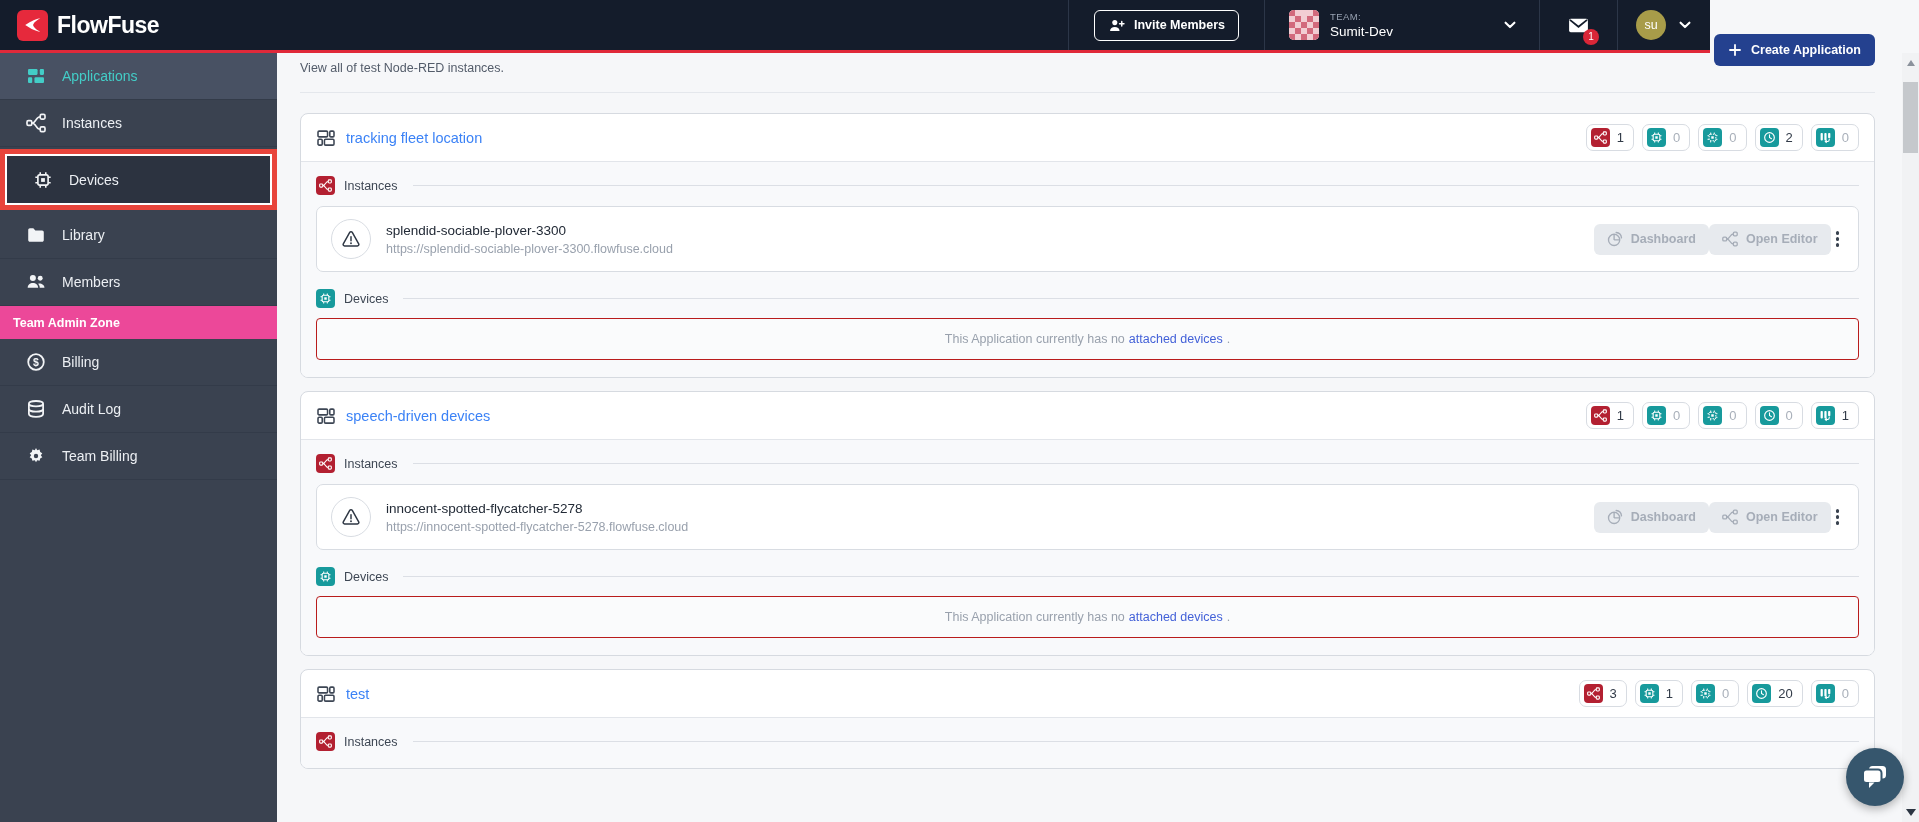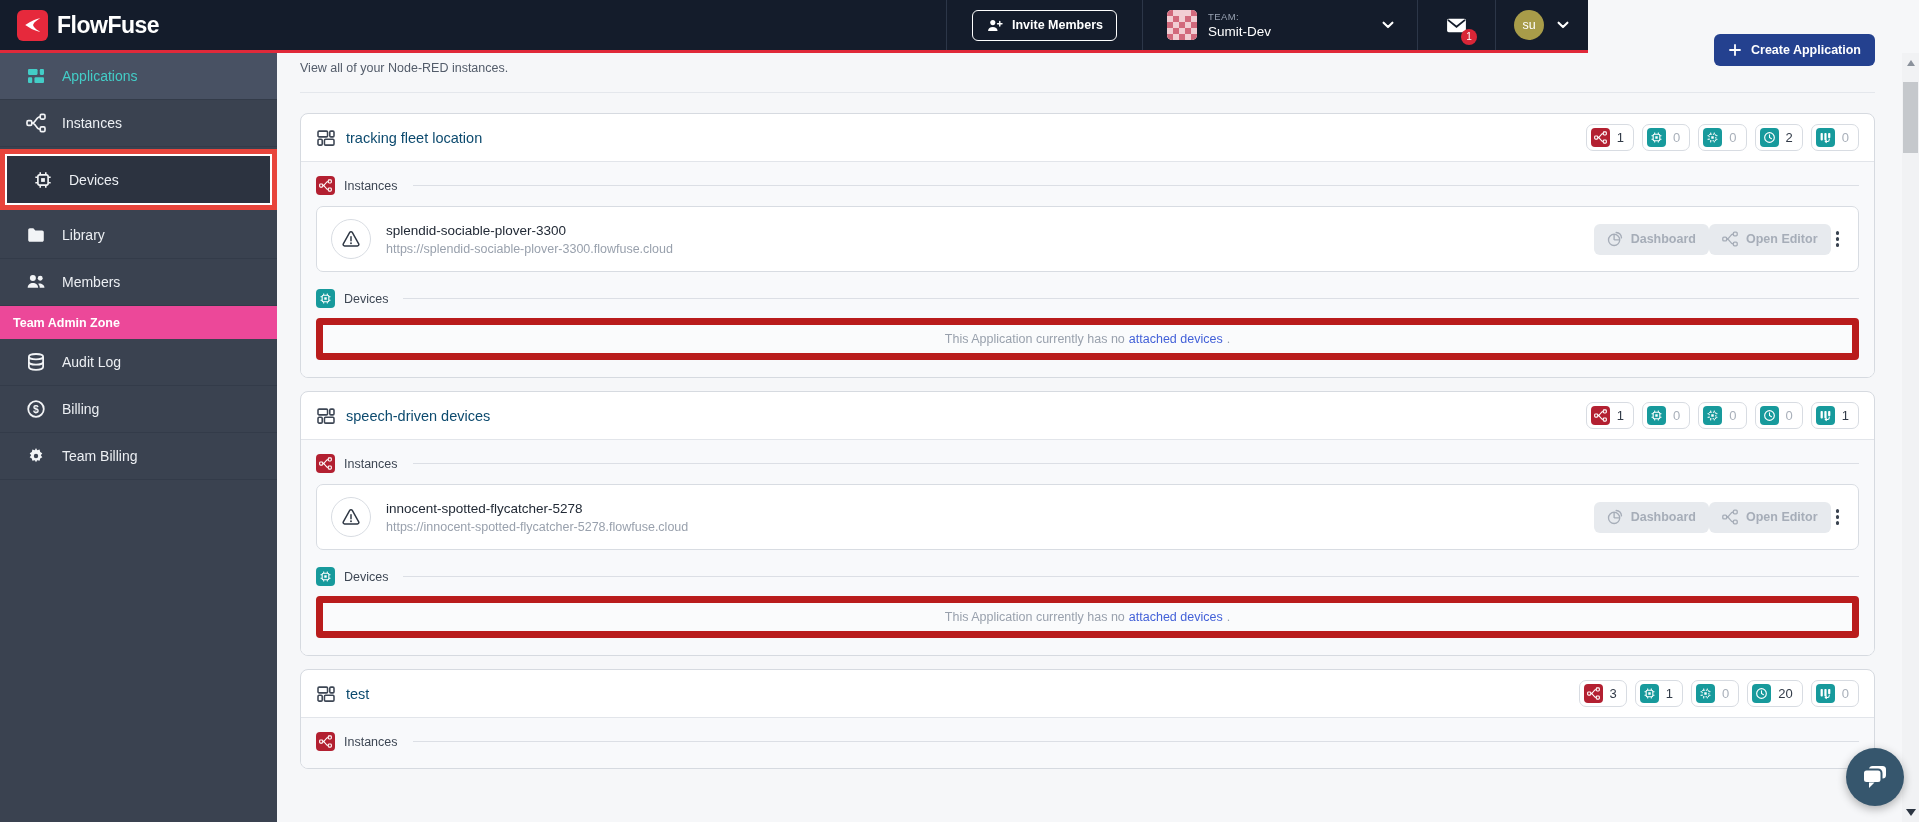--- a/index.html
+++ b/index.html
@@ -1,20 +1,20 @@
 <!DOCTYPE html>
 <html><head>
 <meta charset="utf-8">
 <style>
   * { margin:0; padding:0; box-sizing:border-box; }
   html,body { width:1919px; height:822px; overflow:hidden; font-family:"Liberation Sans", sans-serif; background:#f6f7f9; }
   svg { display:block; }
 
   
-  .navbar { position:fixed; top:0; left:0; width:1588px; height:53px; background:#141c2b;
+  .navbar { position:fixed; top:0; left:0; width:1710px; height:53px; background:#141c2b;
             border-bottom:3px solid #e0293a; display:flex; align-items:center; z-index:40; }
   .brand { display:flex; align-items:center; gap:9px; padding-left:17px; cursor:pointer; }
   .brand-icon { width:31px; height:31px; background:#e6293c; border-radius:6px; display:flex; align-items:center; justify-content:center; }
   .brand-name { color:#fff; font-size:23px; font-weight:bold; letter-spacing:-0.5px; }
   .nav-right { margin-left:auto; display:flex; align-items:stretch; height:100%; }
   .nav-sec { display:flex; align-items:center; border-left:1px solid #2c3648; }
   .team-select { gap:11px; padding:0 22px 0 24px; cursor:pointer; min-width:275px; }
   .team-avatar { width:30px; height:30px; border-radius:5px; background:#f2cdd3; overflow:hidden; flex:0 0 auto; }
   .team-meta { display:flex; flex-direction:column; gap:2px; }
   .team-label { color:#98a2b2; font-size:9.5px; letter-spacing:0.4px; }
@@ -60,21 +60,21 @@
   .search-box { margin-top:30px; height:36px; background:#fff; border:1px solid #d6dae0; border-radius:6px;
                 display:flex; align-items:center; padding:0 12px; gap:9px; }
   .search-box .ic { color:#4b5563; }
   .search-box input { flex:1; border:none; outline:none; font-size:13.5px; color:#333; font-family:inherit; background:transparent; }
   .search-box input::placeholder { color:#a4abb6; }
 
   .cards { margin-top:20px; display:flex; flex-direction:column; gap:13px; }
   .card { background:#fff; border:1px solid #d6dae0; border-radius:8px; overflow:hidden; }
   .card-header { height:47px; display:flex; align-items:center; gap:10px; padding:0 15px; cursor:pointer; }
   .app-icon { color:#3d4654; }
-  .app-name { font-size:14.5px; color:#0c4a6e; }
+  .app-name { font-size:14.5px; color:#3b82f6; }
   .badges { margin-left:auto; display:flex; gap:8px; }
   .badge { display:flex; align-items:center; gap:7px; border:1px solid #d8dce2; border-radius:7px;
            background:#fff; padding:3px 9px 3px 4px; cursor:default; }
   .badge-ic { width:19px; height:19px; border-radius:4px; display:flex; align-items:center; justify-content:center; color:#fff; }
   .badge-ic.red { background:#b32031; }
   .badge-ic.teal { background:#179a9c; }
   .badge-count { font-size:13px; color:#323b48; min-width:7px; }
   .badge-count.zero { color:#a9b0ba; }
 
   .card-body { background:#f8f9fb; border-top:1px solid #e2e5ea; padding:14px 15px 17px; }
@@ -91,21 +91,21 @@
   .inst-name { font-size:13.5px; color:#222a36; }
   .inst-url { font-size:12.5px; color:#99a1ad; margin-top:4px; }
   .tile-actions { margin-left:auto; display:flex; align-items:center; gap:0; }
   .btn-disabled { display:flex; align-items:center; gap:8px; height:31px; padding:0 13px; background:#e7eaee;
                   border:none; border-radius:6px; color:#a6adb8; font-size:12.5px; font-weight:bold;
                   font-family:inherit; cursor:default; }
   .kebab { display:flex; flex-direction:column; gap:2.5px; padding:6px 5px; cursor:pointer; }
   .kebab i { width:3.5px; height:3.5px; border-radius:50%; background:#39424f; }
 
   .devices-area { margin-top:17px; }
-  .empty-box { margin-top:10px; background:#fafbfc; border:7px solid #b91c1c; border-radius:4px; height:42px;
+  .empty-box { margin-top:10px; background:#fafbfc; border:1px solid #b91c1c; border-radius:4px; height:42px;
                display:flex; align-items:center; justify-content:center; gap:4px; font-size:12.5px; color:#99a1ad; }
   .empty-box a { color:#4361d8; text-decoration:none; cursor:pointer; }
 
   
   .scrollbar { position:fixed; top:53px; right:0; bottom:0; width:17px; background:#f1f2f4; z-index:30; }
   .sb-arrow-up { margin:7px auto 0; width:0; height:0; border-left:4.5px solid transparent;
                  border-right:4.5px solid transparent; border-bottom:6px solid #8b929c; cursor:pointer; }
   .sb-thumb { position:absolute; top:29px; left:1px; right:1px; height:71px; background:#c5c8cc; cursor:pointer; }
   .sb-arrow-down { position:absolute; bottom:6px; left:50%; transform:translateX(-50%); width:0; height:0;
                    border-left:5.5px solid transparent; border-right:5.5px solid transparent;
@@ -337,32 +337,32 @@
         <svg width="20" height="20">
           <use href="#i-users"></use>
         </svg>
       </span>
     <span>Members</span>
   </div>
   <div class="zone-header">Team Admin Zone</div>
   <div class="side-item">
     <span class="ic">
         <svg width="20" height="20">
-          <use href="#i-db"></use>
+          <use href="#i-dollar"></use>
         </svg>
       </span>
-    <span>Audit Log</span>
+    <span>Billing</span>
   </div>
   <div class="side-item">
     <span class="ic">
         <svg width="20" height="20">
-          <use href="#i-dollar"></use>
+          <use href="#i-db"></use>
         </svg>
       </span>
-    <span>Billing</span>
+    <span>Audit Log</span>
   </div>
   <div class="side-item">
     <span class="ic">
         <svg width="20" height="20">
           <use href="#i-gear"></use>
         </svg>
       </span>
     <span>Team Billing</span>
   </div>
 </aside>
@@ -371,21 +371,21 @@
   <div class="page-header">
     <div>
       <div class="title-row">
         <span class="page-title">Applications</span>
         <span class="info-ic">
             <svg width="17" height="17">
               <use href="#i-info"></use>
             </svg>
           </span>
       </div>
-      <div class="page-subtitle">View all of your Node-RED instances.</div>
+      <div class="page-subtitle">View all of test Node-RED instances.</div>
     </div>
     <button class="create-btn">
       <span>
           <svg width="14" height="14">
             <use href="#i-plus"></use>
           </svg>
         </span>
       <span>Create Application</span>
     </button>
   </div>

